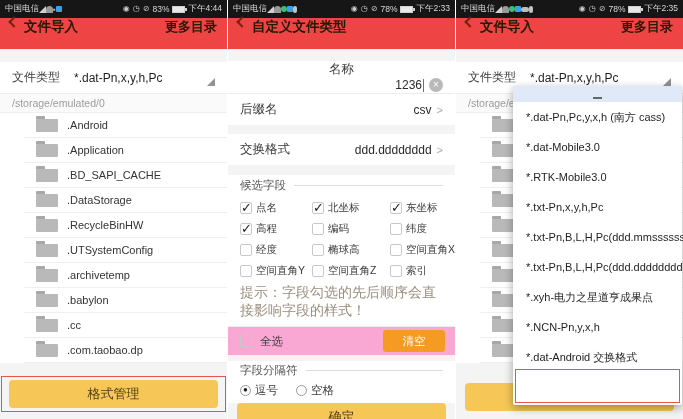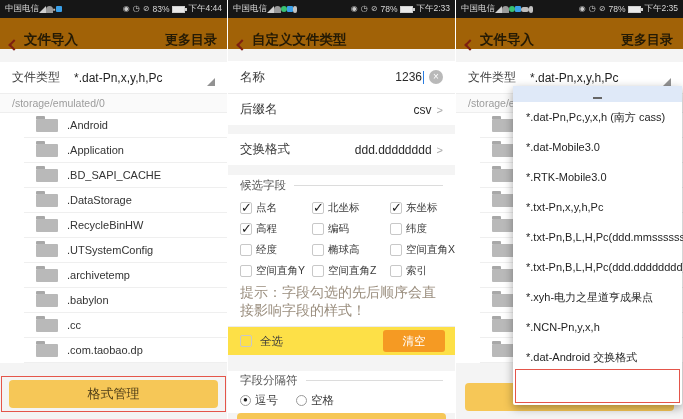--- a/index.html
+++ b/index.html
@@ -19,21 +19,21 @@
   .ic-excl { color:#bbb; font-size:8px; }
   .ic-dot-green { width:6px; height:6px; border-radius:50%; background:#38c172; }
   .ic-sq-blue { width:6px; height:6px; border-radius:1px; background:#3aa0e8; }
   .ic-mic { width:4px; height:7px; border-radius:2px; background:#c2c2c2; }
   .ic-cloud { width:8px; height:5px; border-radius:3px; background:#bdbdbd; }
   .ic-clockish { color:#c9c9c9; font-size:8px; line-height:1; }
   .ic-batt { width:13px; height:7px; border:1px solid #cfcfcf; background:#e8e8e8; position:relative; }
   .ic-batt::after { content:""; position:absolute; right:-3px; top:1px; width:2px; height:3px; background:#cfcfcf; }
 
   
-  .appheader { height:31px; background:#a16207; display:flex; align-items:flex-end; padding:0 10px; flex:none; }
+  .appheader { height:31px; background:#ef4444; display:flex; align-items:flex-start; padding:0 10px; flex:none; }
   .back-ic { width:8px; height:8px; border-left:2.5px solid #7d1f10; border-bottom:2.5px solid #7d1f10; transform:rotate(45deg); margin-right:6px; flex:none; }
   .hdr-title { font-size:13.5px; font-weight:bold; color:#241a05; }
   .hdr-action { margin-left:auto; font-size:13px; font-weight:bold; color:#241a05; }
   .row-filetype { height:31px; margin-top:13px; background:#fff; display:flex; align-items:center; padding:0 12px; position:relative; flex:none; }
   .ft-label { font-size:12px; color:#3c3c3c; margin-right:14px; }
   .ft-value { font-size:12px; color:#1f1f1f; }
   .spinner-tri { position:absolute; right:12px; bottom:7px; width:0; height:0; border-left:8px solid transparent; border-bottom:8px solid #6d6d6d; opacity:.75; }
   .path-row { height:20px; background:#fafafa; display:flex; align-items:center; padding:0 12px; font-size:10.5px; color:#9c9c9c; border-top:1px solid #eee; border-bottom:1px solid #eee; flex:none; }
   .folders { background:#fff; flex:none; }
   .folder-row { height:25px; display:flex; align-items:center; padding:0 12px; border-bottom:1px solid #efefef; background:#fff;margin-left:24px; }
@@ -57,21 +57,21 @@
   .hairline { height:1px; background:#ececec; flex:none; }
   .section-block { background:#fff; flex:none; padding-bottom:2px; }
   .section-title { height:20px; display:flex; align-items:center; padding:0 12px; }
   .st-text { font-size:11.5px; color:#555; flex:none; }
   .st-line { flex:1; height:1px; background:#dcdcdc; margin-left:8px; }
   .cb-grid { display:grid; grid-template-columns:72px 78px auto; padding:2px 0 0 12px; }
   .cb-item { height:21px; display:flex; align-items:center; }
   .checkbox { width:12px; height:12px; border:1.5px solid #c8c8c8; border-radius:2px; margin-right:4px; flex:none; font-size:13px; font-weight:bold; color:#1c1c1c; line-height:10px; text-align:center; overflow:visible; }
   .cb-label { font-size:10.5px; color:#3a3a3a; white-space:nowrap; }
   .hint { font-size:14px; color:#9a8e7e; padding:3px 12px 4px 12px; }
-  .selectall-row { height:28px; background:#fde047; display:flex; align-items:center; padding:0 12px; position:relative; flex:none; }
+  .selectall-row { height:28px; background:#f9a8d4; display:flex; align-items:center; padding:0 12px; position:relative; flex:none; }
   .clear-btn { position:absolute; right:10px; top:3px; width:62px; height:22px; background:#f59a23; border-radius:3px; color:#fff; font-size:11.5px; display:flex; align-items:center; justify-content:center; }
   .radio-row { height:22px; background:#fff; display:flex; align-items:center; padding:0 12px; gap:18px; flex:none; }
   .radio-opt { display:flex; align-items:center; }
   .radio { width:11px; height:11px; border:1.5px solid #9a9a9a; border-radius:50%; margin-right:4px; display:flex; align-items:center; justify-content:center; font-size:8px; color:#1c1c1c; line-height:1; }
   .radio-label { font-size:11.5px; color:#3a3a3a; }
 
   
   .dropdown { position:absolute; left:57px; top:86px; width:169px; height:319px; background:#fff; box-shadow:0 3px 10px rgba(0,0,0,.35); border-radius:2px; z-index:5; }
   .dd-partial { height:16px; background:#dfe9f8; display:flex; align-items:flex-end; justify-content:center; }
   .dd-dash { width:9px; height:2px; background:#666; margin-bottom:3px; }
@@ -180,21 +180,21 @@
         <span>78%</span>
         <span class="ic-batt"></span>
         <span>下午2:33</span>
       </span>
     </div>
     <div class="appheader">
       <span class="back-ic"></span>
       <span class="hdr-title">自定义文件类型</span>
     </div>
 
-    <div class="form-row" style="height:32px; margin-top:12px;">
+    <div class="form-row" style="height:32px; margin-top:12px;flex-direction:column;">
       <span class="fr-label">名称</span>
       <span class="fr-value">
         <span>1236</span>
         <span class="cursor-bar"></span>
         <span class="clear-x">×</span>
       </span>
     </div>
     <div class="hairline"></div>
     <div class="form-row" style="height:31px;">
       <span class="fr-label">后缀名</span>
@@ -267,21 +267,21 @@
           </div>
       </div>
       <div class="hint">提示：字段勾选的先后顺序会直接影响字段的样式！</div>
     </div>
     <div class="hairline"></div>
     <div class="selectall-row">
       <span class="checkbox"></span>
       <span class="cb-label" style="font-size:11.5px; margin-left:4px;">全选</span>
       <span class="clear-btn">清空</span>
     </div>
-    <div class="section-block" style="margin-top:16px;">
+    <div class="section-block" style="margin-top:6px;">
       <div class="section-title" style="height:18px;">
         <span class="st-text">字段分隔符</span>
         <span class="st-line"></span>
       </div>
       <div class="radio-row">
         <span class="radio-opt">
           <span class="radio">●</span>
           <span class="radio-label">逗号</span>
         </span>
         <span class="radio-opt">

